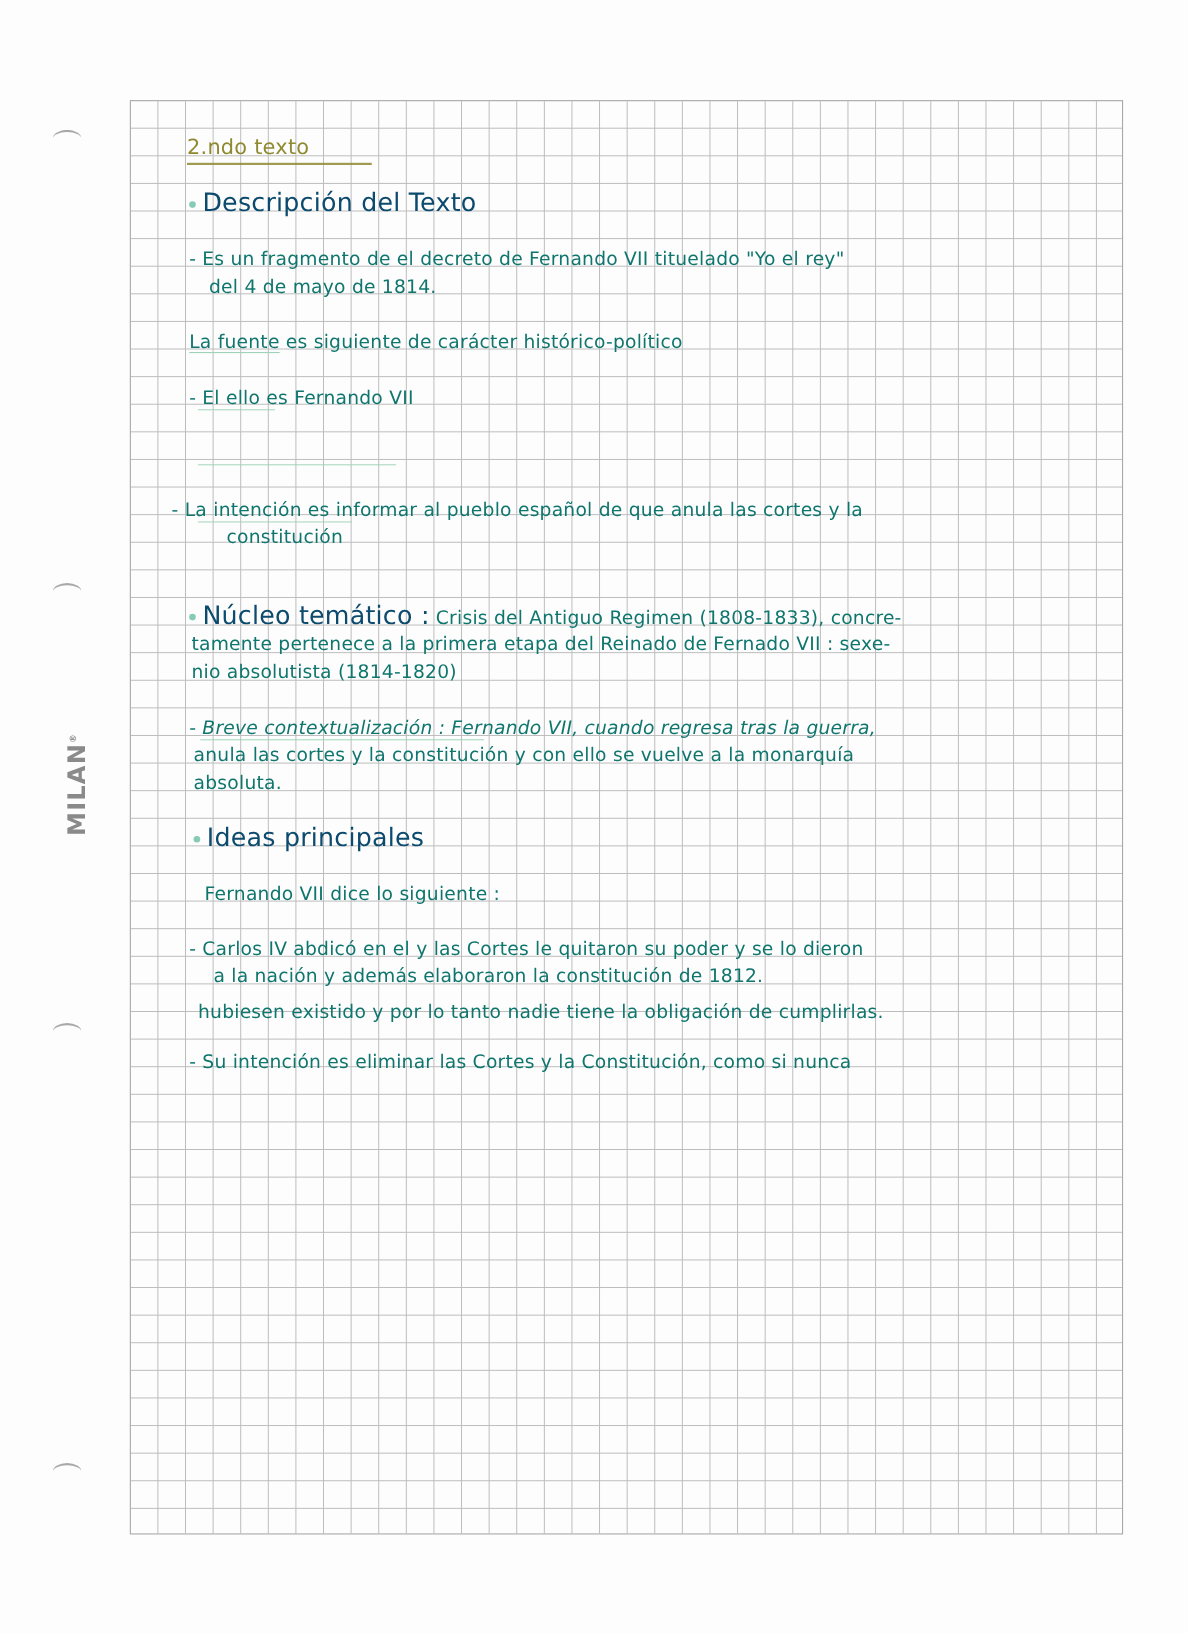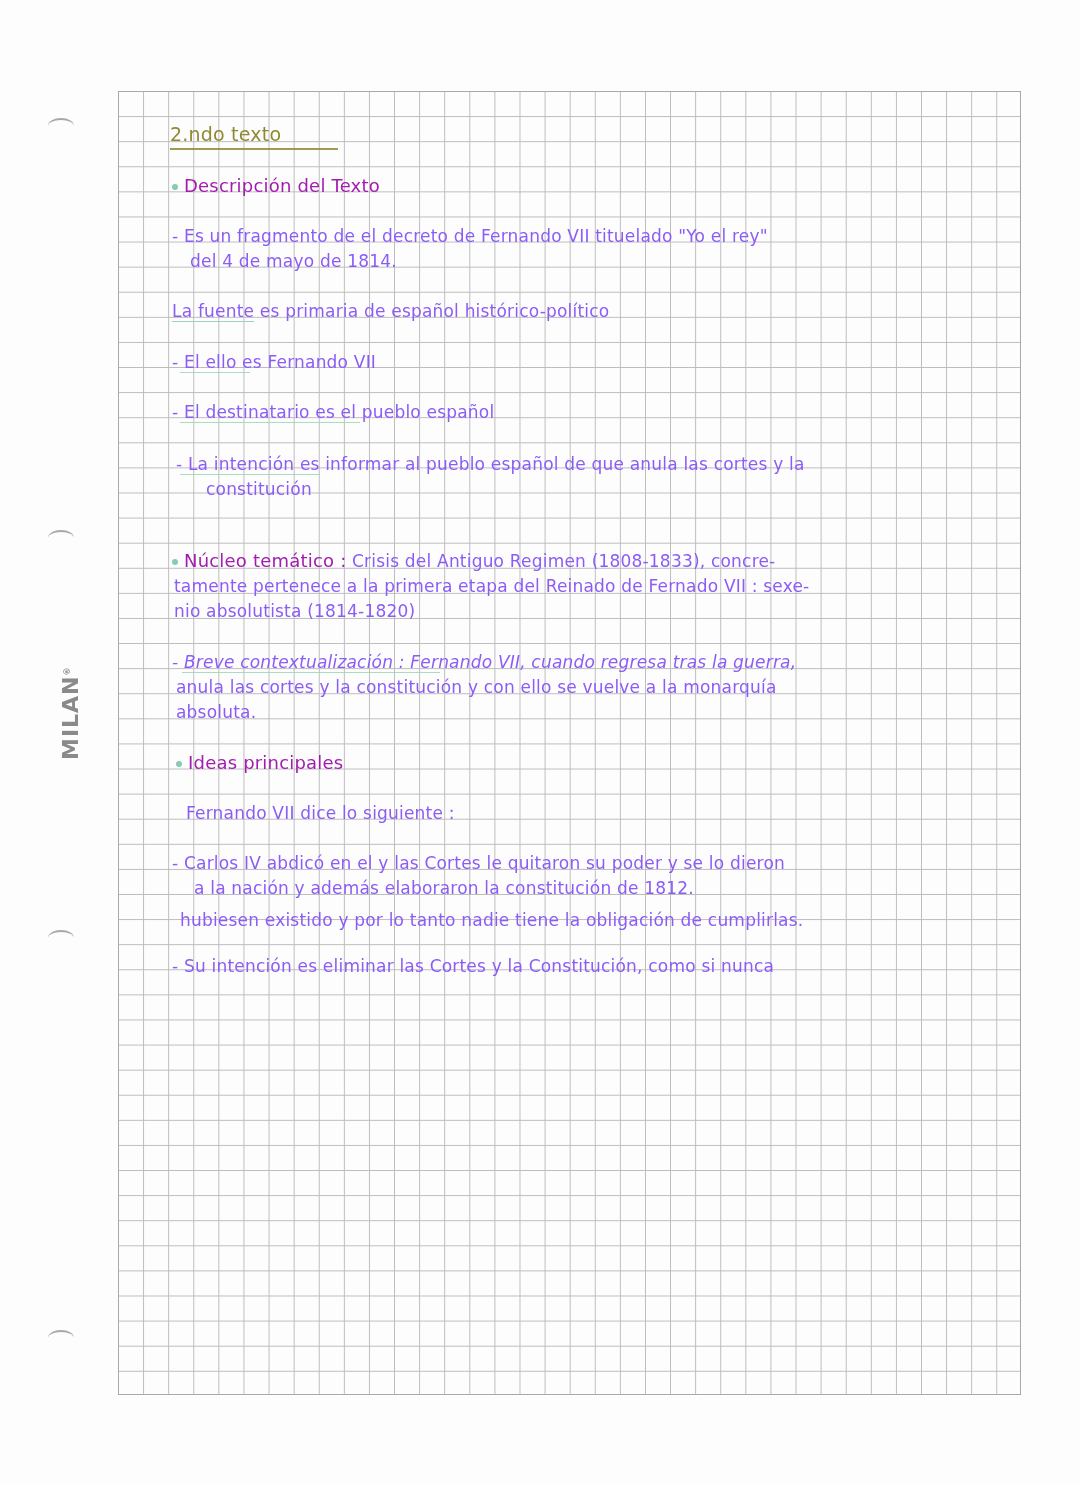--- a/index.html
+++ b/index.html
@@ -70,25 +70,25 @@
       color: #8f8a30;
       font-size: 19px;
     }
     .title-underline {
       position: absolute;
       height: 2px;
       background: #8f8a30;
       opacity: 0.85;
     }
     .heading {
-      color: #a21caf;
-      font-size: 18px;
+      color: #0c4a6e;
+      font-size: 23px;
     }
     .body-text {
-      color: #8b5cf6;
+      color: #0f766e;
     }
     .hl {
       text-decoration: underline;
       text-decoration-color: #9fd3b8;
       text-decoration-thickness: 1px;
       text-underline-offset: 4px;
     }
     .bullet {
       display: inline-block;
       width: 6px; height: 6px;
@@ -117,30 +117,29 @@
 
   <div class="hw heading" style="left:172px; top:173px;">
     <span class="bullet"></span><span>Descripción del Texto</span>
   </div>
 
   <div class="hw body-text" style="left:172px; top:224px;">- Es un fragmento de el decreto de Fernando VII tituelado "Yo el rey"</div>
   <div class="hw body-text" style="left:190px; top:249px;">del 4 de mayo de 1814.</div>
 
   <div class="hw body-text" style="left:172px; top:299px;">
     <span class="hl">La fuente</span>
-    <span>es primaria de español histórico-político</span>
+    <span>es siguiente de carácter histórico-político</span>
   </div>
 
   <div class="hw body-text" style="left:172px; top:350px;">- El ello es Fernando VII</div>
   <div class="title-underline" style="left:180px; top:372px; width:70px; background:#9fd3b8; height:1px;"></div>
 
-  <div class="hw body-text" style="left:172px; top:400px;">- El destinatario es el pueblo español</div>
   <div class="title-underline" style="left:180px; top:422px; width:180px; background:#9fd3b8; height:1px;"></div>
 
-  <div class="hw body-text" style="left:176px; top:452px;">- La intención es informar al pueblo español de que anula las cortes y la</div>
+  <div class="hw body-text" style="left:156px; top:452px;">- La intención es informar al pueblo español de que anula las cortes y la</div>
   <div class="title-underline" style="left:180px; top:474px; width:140px; background:#9fd3b8; height:1px;"></div>
   <div class="hw body-text" style="left:190px; top:477px;margin-left:16px;">constitución</div>
 
   <div class="hw" style="left:172px; top:548px;">
     <span class="heading"><span class="bullet"></span><span>Núcleo temático :</span></span>
     <span class="body-text">Crisis del Antiguo Regimen (1808-1833), concre-</span>
   </div>
   <div class="hw body-text" style="left:174px; top:574px;">tamente pertenece a la primera etapa del Reinado de Fernado VII : sexe-</div>
   <div class="hw body-text" style="left:174px; top:599px;">nio absolutista (1814-1820)</div>
 

